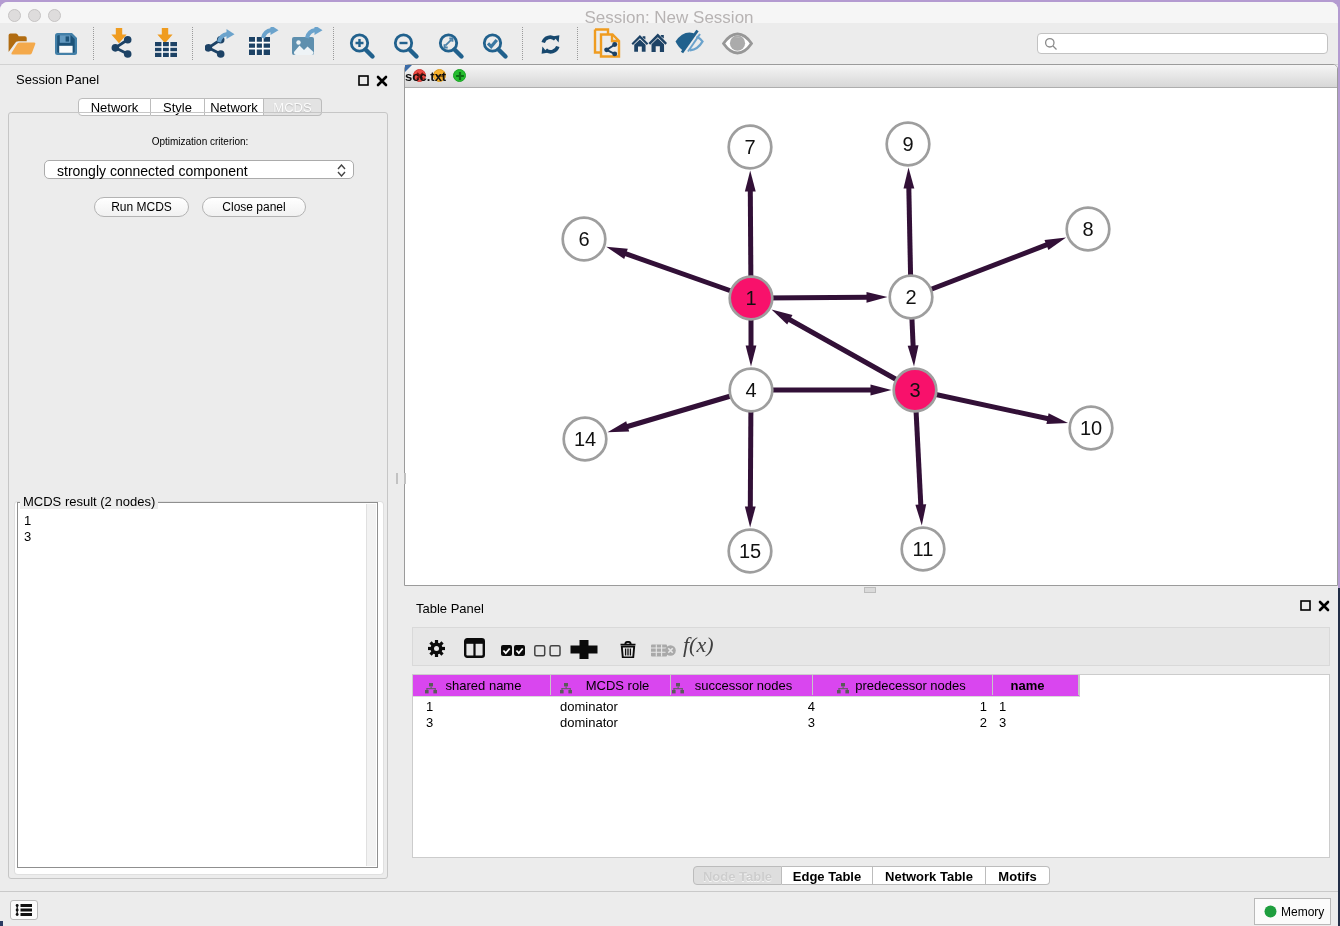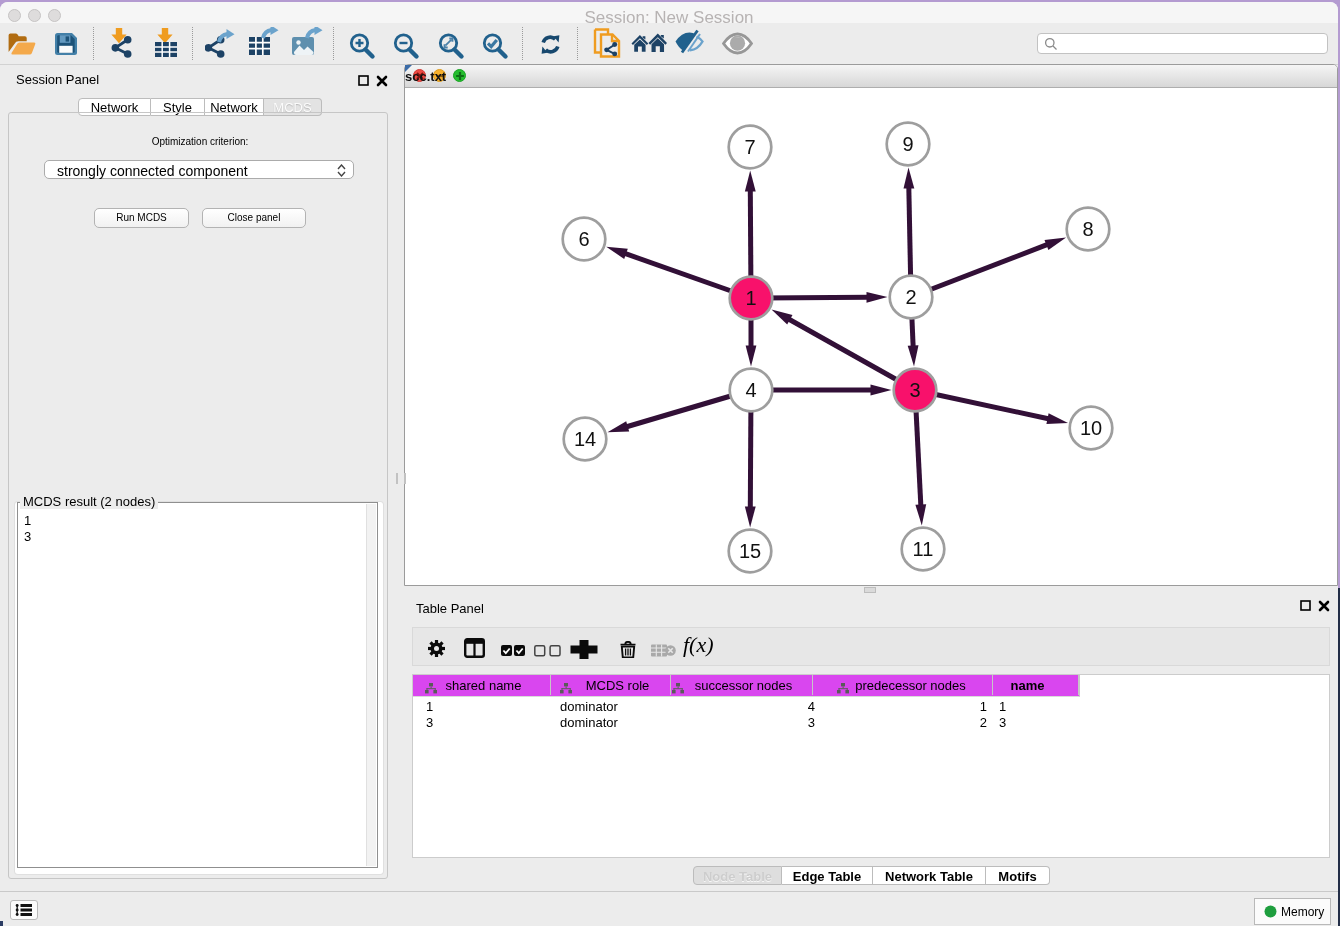--- a/index.html
+++ b/index.html
@@ -16,21 +16,21 @@
 .ticon{position:absolute;top:6px;}
 #searchbox{position:absolute;left:1037px;top:10px;width:289px;height:19px;background:#fff;border:1px solid #c2c2c2;border-radius:4px;}
 #cp-head{position:absolute;left:0;top:66px;width:392px;height:26px;}
 #cp-title{position:absolute;left:16px;top:6px;font-size:13px;color:#000;}
 #cp-tabs{position:absolute;left:78px;top:98px;height:18px;}
 .cptab{position:absolute;top:0;height:18px;line-height:18px;text-align:center;font-size:13px;background:#fff;border:1px solid #bcbcbc;box-sizing:border-box;}
 #cp-box{position:absolute;left:8px;top:112px;width:378px;height:765px;border:1px solid #c6c6c6;border-radius:3px;}
 #opt-label{position:absolute;left:0;top:136px;width:400px;text-align:center;font-size:10px;}
 #opt-select{position:absolute;left:44px;top:160px;width:310px;height:19px;background:#fff;border:1px solid #ababab;border-radius:5px;box-sizing:border-box;}
 #opt-select span{position:absolute;left:12px;top:2px;font-size:14px;}
-.btn{position:absolute;top:208px;height:20px;background:linear-gradient(#ffffff,#f1f1f1);border:1px solid #b3b3b3;border-radius:5px;box-sizing:border-box;text-align:center;font-size:10px;line-height:18px;}
+.btn{position:absolute;top:197px;height:20px;background:linear-gradient(#ffffff,#f1f1f1);border:1px solid #b3b3b3;border-radius:10px;box-sizing:border-box;text-align:center;font-size:12px;line-height:18px;}
 #fieldset{position:absolute;left:15px;top:502px;width:368px;height:372px;background:#fff;border-radius:3px;box-shadow:0 0 0 1px #e0e0e0;}
 #fs-inner{position:absolute;left:2px;top:0;width:361px;height:366px;border:1px solid #8f8f8f;background:#fff;box-sizing:border-box;}
 #fs-legend{position:absolute;left:5px;top:-8px;background:#ececec;padding:0 3px;font-size:13px;color:#000;}
 #fs-text{position:absolute;left:6px;top:10px;font-size:13px;line-height:16px;color:#000;}
 #fs-scroll{position:absolute;right:1px;top:1px;width:9px;height:362px;background:#f2f2f2;border-left:1px solid #e0e0e0;}
 #scc{position:absolute;left:404px;top:64px;width:934px;height:522px;border:1px solid #9b9b9b;border-radius:5px 5px 0 0;box-sizing:border-box;background:#fff;}
 #scc-tb{position:absolute;left:0;top:0;width:932px;height:22px;background:linear-gradient(#f5f5f5,#d7d7d7);border-bottom:1px solid #aeaeae;border-radius:4px 4px 0 0;}
 .tl2{position:absolute;top:4px;width:13px;height:13px;border-radius:50%;box-sizing:border-box;}
 #scc-title{position:absolute;left:0;top:4px;width:932px;text-align:left;font-size:13px;font-weight:bold;color:#111;}
 #tp-head{position:absolute;left:404px;top:592px;width:934px;height:26px;}
@@ -379,21 +379,21 @@
         <g fill="#a9a9a9">
           <rect x="0" y="0.5" width="16" height="12" rx="1"></rect>
         </g>
         <g stroke="#e7e7e7" stroke-width="1.1">
           <path d="M0 4 H16 M0 8.3 H16 M5.3 0.5 V12.5 M10.6 0.5 V12.5"></path>
         </g>
         <circle cx="19.5" cy="6.5" r="5.3" fill="#a9a9a9"></circle>
         <path d="M17.3 4.3 l4.4 4.4 M21.7 4.3 l-4.4 4.4" stroke="#e7e7e7" stroke-width="1.6"></path>
       </svg></div>
 <div class="abs" style="left:270px;top:4px;">
-      <div style="font-family:'Liberation Serif',serif;font-style:italic;font-size:22px;color:#000000;">f(x)</div>
+      <div style="font-family:'Liberation Serif',serif;font-style:italic;font-size:22px;color:#404040;">f(x)</div>
     </div>
 </div>
 <div id="tp-table">
   <div id="tp-header">
 <div class="thcell" style="left:0px;width:137px;">
         <span class="abs" style="left:12px;top:5px;"><svg width="12" height="11" viewBox="0 0 12 11">
             <g fill="#5a5a5a">
               <rect x="4" y="0" width="4" height="3.4"></rect>
               <rect x="0" y="7" width="3.6" height="3.4"></rect>
               <rect x="8.4" y="7" width="3.6" height="3.4"></rect>

